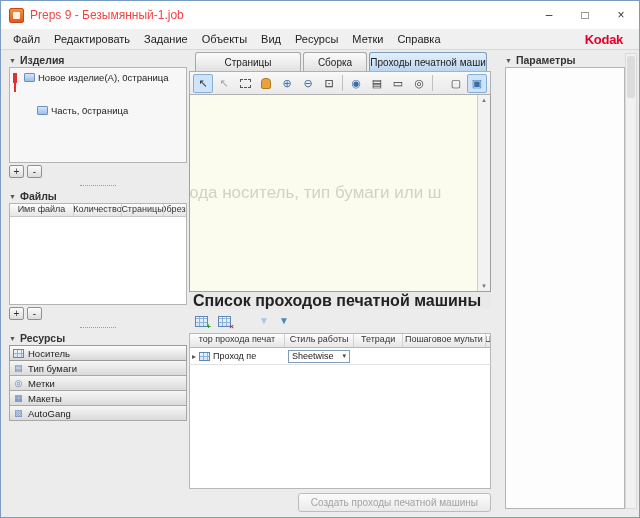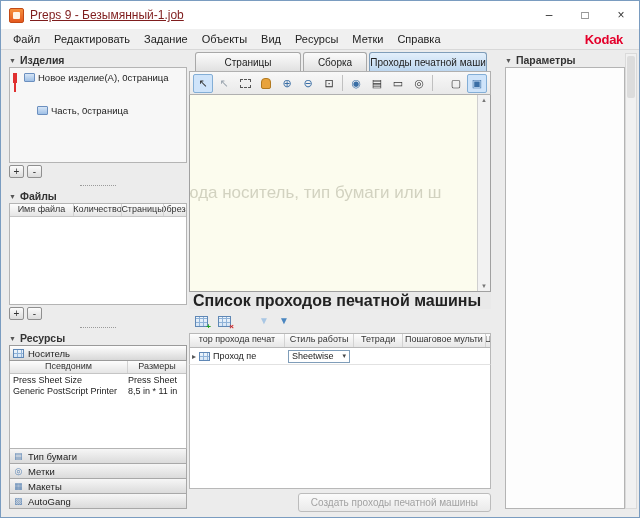--- a/index.html
+++ b/index.html
@@ -7,21 +7,21 @@
   .window { position: relative; width: 640px; height: 518px; background: #ececec;
             border: 1px solid #7a9cc0; overflow: hidden; font-family: "Liberation Sans", sans-serif; }
 
   
   .titlebar { height: 28px; background: #ffffff; display: flex; align-items: center;
               padding-left: 8px; gap: 6px; }
   .app-icon { width: 15px; height: 15px; background: linear-gradient(#f6903d,#e4581e);
               border: 1px solid #c34a15; border-radius: 2px; position: relative; }
   .app-icon:after { content: ""; position: absolute; left: 3px; top: 3px; width: 7px; height: 7px;
               background: #fff3e6; border-radius: 1px; }
-  .title { font-size: 12px; color: #7f1d1d; text-decoration: underline; }
+  .title { font-size: 12px; color: #ef4444; }
   .win-controls { margin-left: auto; display: flex; height: 100%; }
   .win-btn { width: 36px; height: 100%; display: flex; align-items: center; justify-content: center;
              font-size: 12px; color: #333; }
 
   
   .menubar { height: 21px; background: #f0f0f0; border-bottom: 1px solid #d8d8d8;
              display: flex; align-items: center; padding: 0 5px; position: relative; }
   .menu-item { font-size: 11px; color: #222; padding: 2px 7px; }
   .brand { position: absolute; right: 16px; color: #e4002b; font-weight: bold;
            font-size: 13px; letter-spacing: -0.3px; }
@@ -250,39 +250,20 @@
         </div>
 
       <div class="section-header">
         <span class="tri">▼</span>
         <span>Ресурсы</span>
       </div>
       <div class="res-active">
         <span class="grid-icon"></span>
         <span>Носитель</span>
       </div>
-      <div class="res-table">
-        <div class="table-head">
-          <div class="th" style="width:118px">
-              <span>Псевдоним</span>
-            </div>
-          <div class="th" style="flex:1;border-right:none">
-              <span>Размеры</span>
-            </div>
-        </div>
-        <div class="res-row">
-          <span class="rc1">Press Sheet Size</span>
-          <span class="rc2">Press Sheet</span>
-        </div>
-        <div class="res-row">
-          <span class="rc1">Generic PostScript Printer</span>
-          <span class="rc2">8,5 in * 11 in</span>
-        </div>
-        <div class="tbody-fill"></div>
-      </div>
       <div class="res-item">
         <span class="mini-ic">▤</span>
         <span>Тип бумаги</span>
       </div>
       <div class="res-item">
         <span class="mini-ic">◎</span>
         <span>Метки</span>
       </div>
       <div class="res-item">
         <span class="mini-ic">▦</span>

